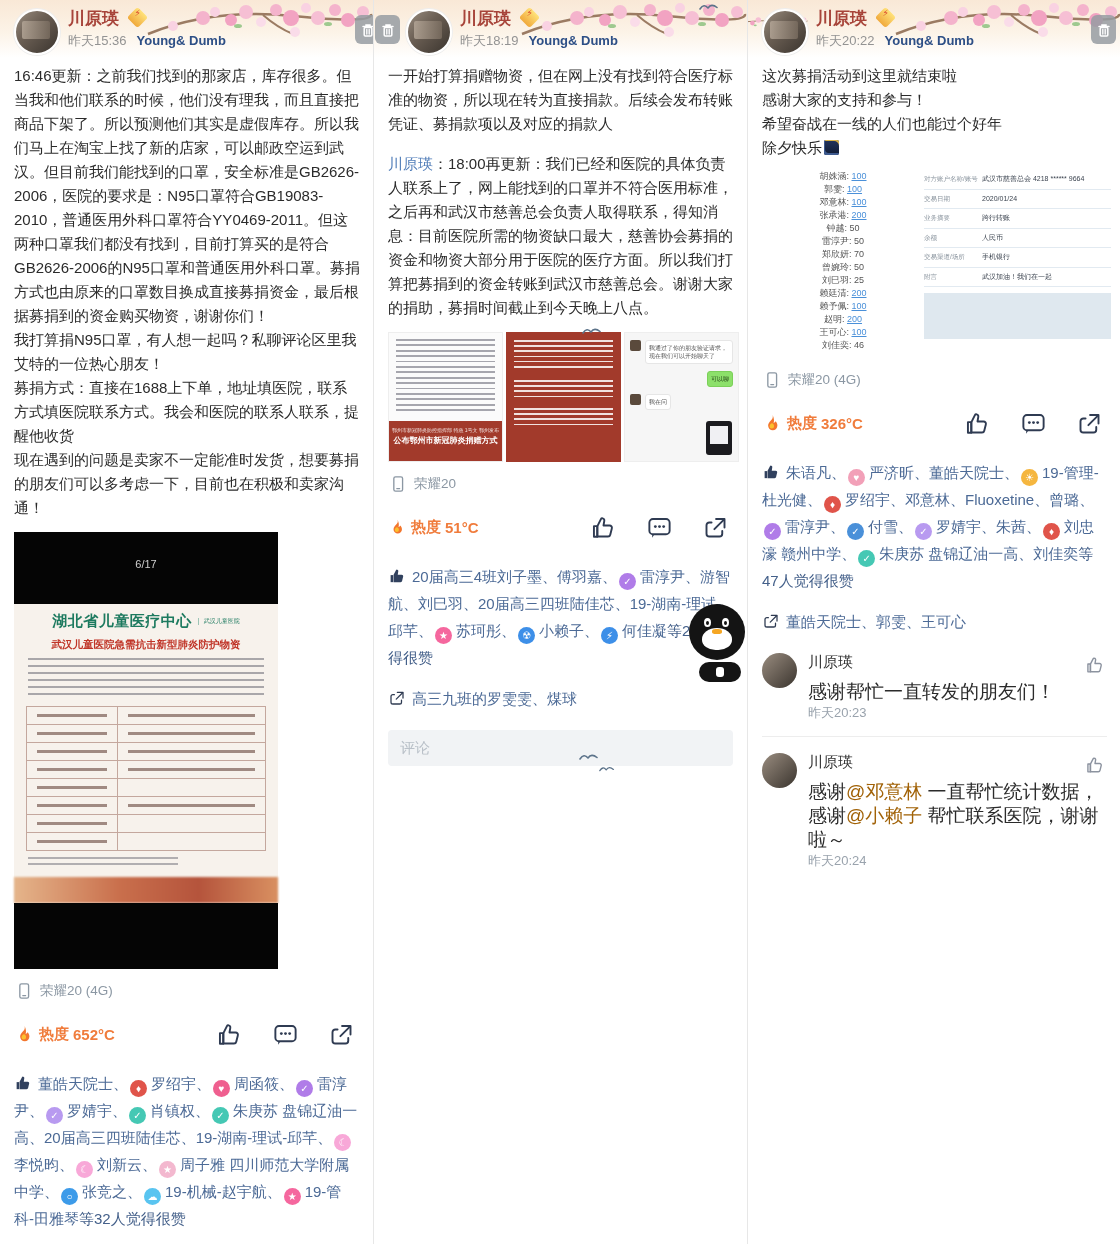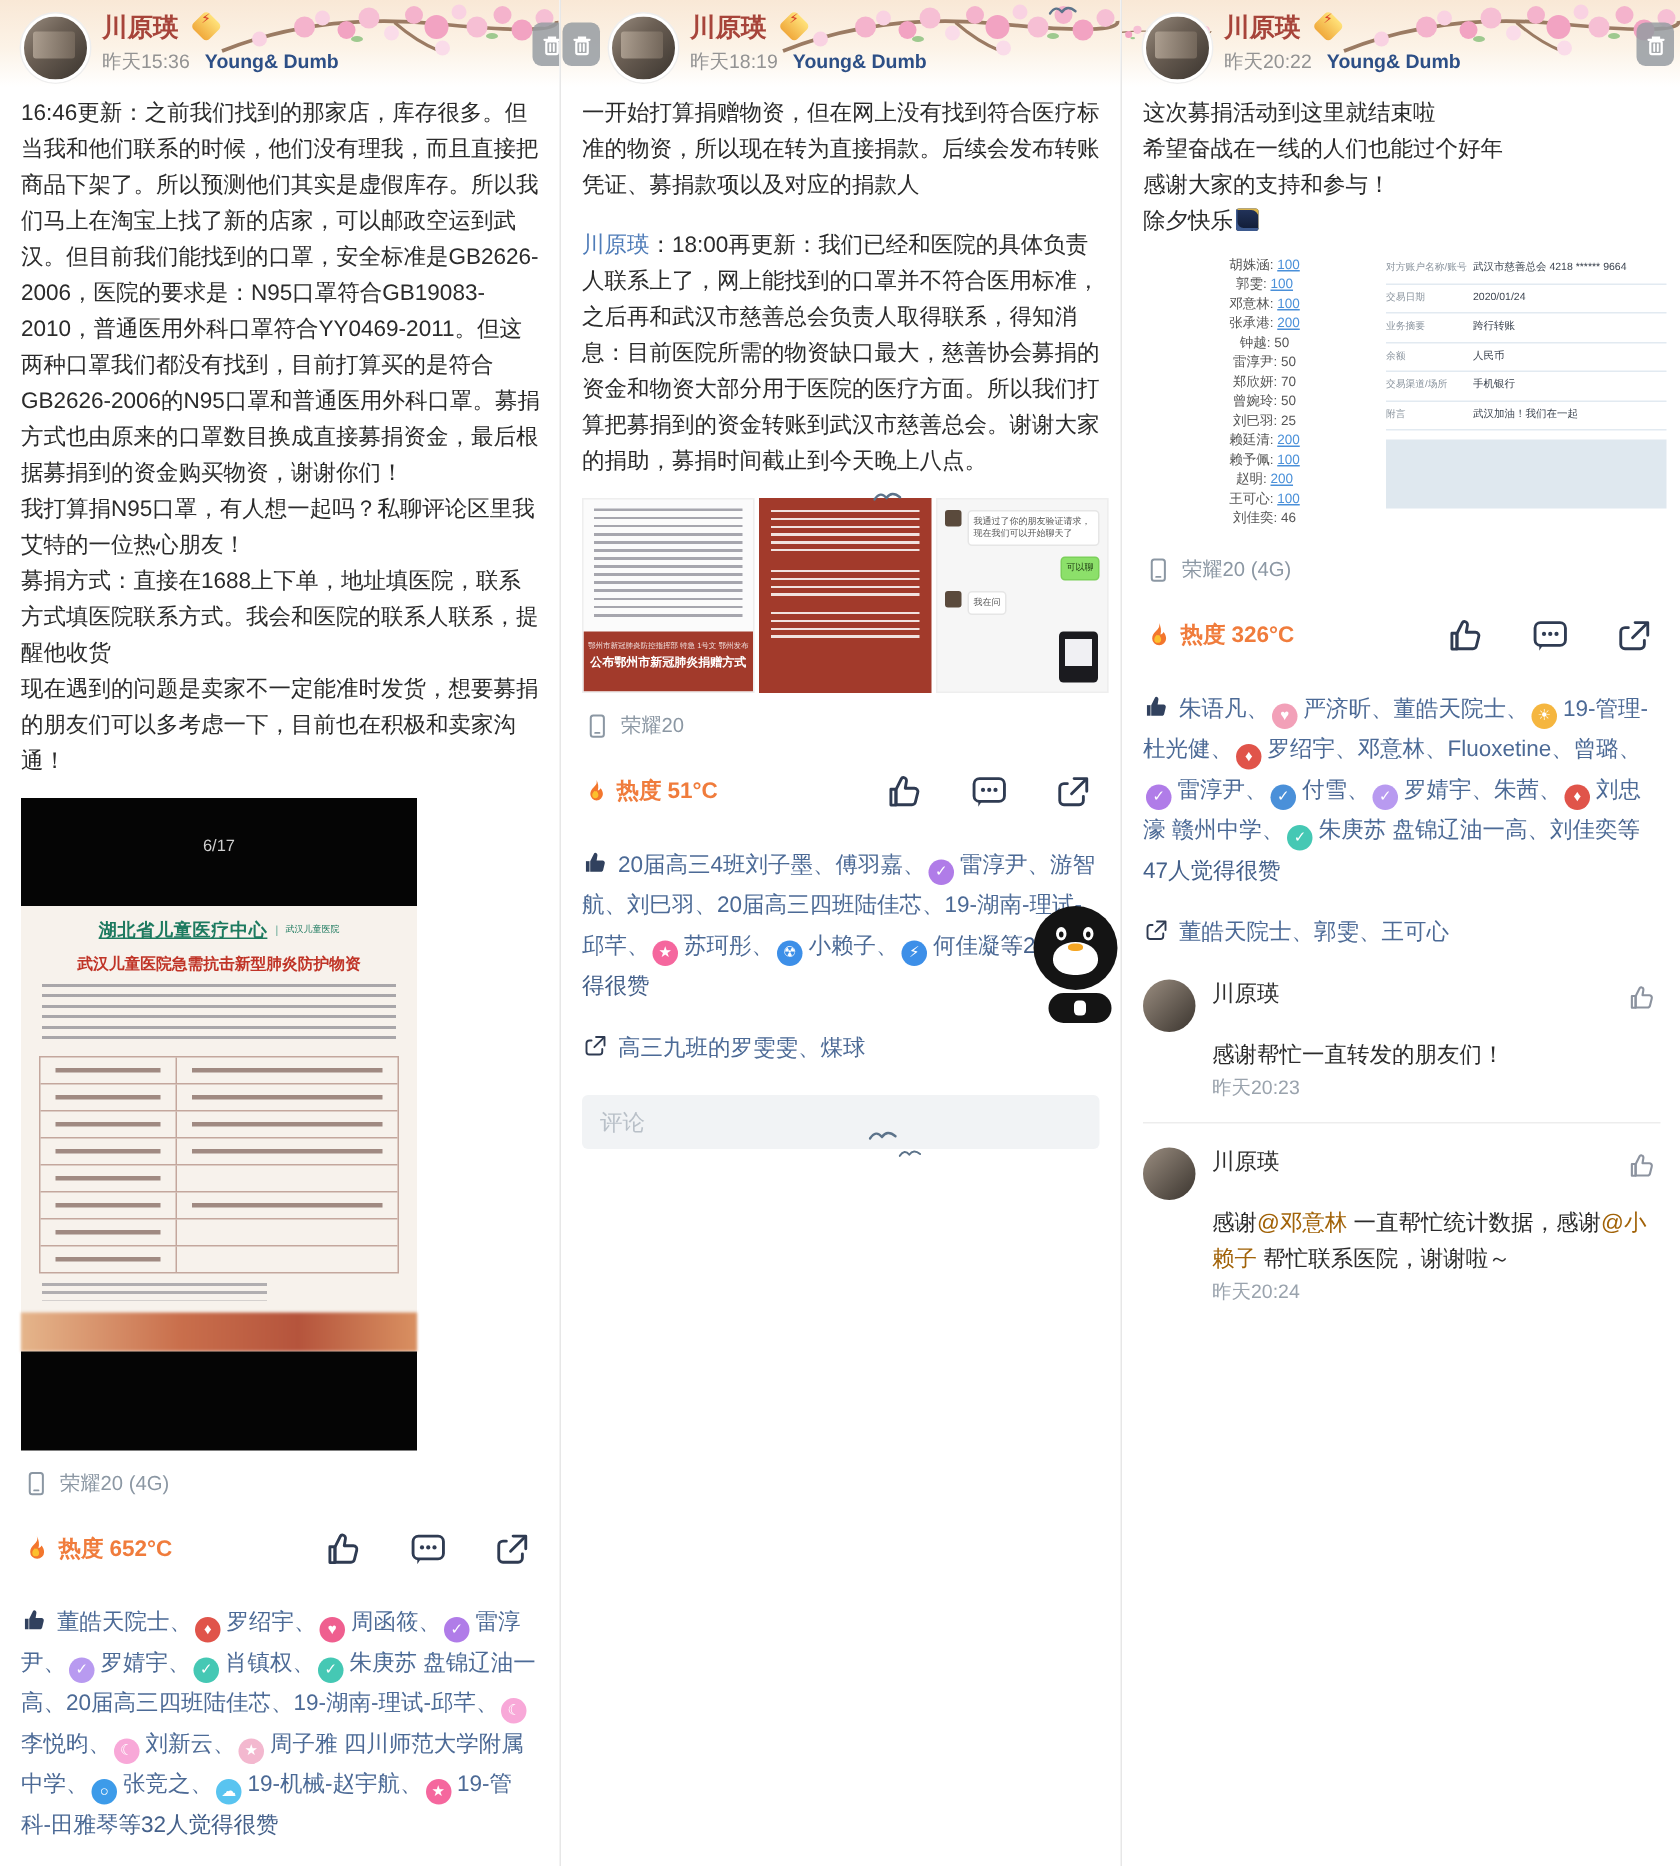--- a/index.html
+++ b/index.html
@@ -37,21 +37,21 @@
   .likes .cnt{color:#44608a;}
   .licon{width:18px;height:18px;vertical-align:-3px;margin-right:6px;}
   .reposts{margin:15px 14px 0;font-size:15px;line-height:26px;color:#4c6a96;}
   
   .poster{position:relative;width:264px;margin:12px 0 0 14px;}
   .pblack{background:#050505;height:72px;position:relative;}
   .pblack.b2{height:66px;}
   .pnum{position:absolute;left:0;right:0;top:26px;text-align:center;color:#cfcfcf;font-size:11px;}
   .pbody{background:#f7f2ec;padding:8px 0 0;}
   .phd{display:flex;align-items:center;justify-content:center;gap:6px;padding:0 8px;}
-  .porg{color:#1d7a5f;font-weight:700;font-size:12px;letter-spacing:.5px;text-decoration:underline;}
+  .porg{color:#1d7a5f;font-weight:700;font-size:15px;letter-spacing:.5px;}
   .plogo{color:#1d7a5f;font-size:6px;line-height:7px;border-left:1px solid #9cc4b6;padding-left:5px;}
   .ptitle{color:#c03427;font-weight:700;font-size:10.5px;text-align:center;margin:7px 6px 4px;}
   .stripes{background:repeating-linear-gradient(180deg,rgba(92,92,104,.5) 0 2px,transparent 2px 7px);margin:6px 14px;height:42px;}
   .ptable{margin:4px 12px;border:1px solid #c4a79d;}
   .prow{display:flex;border-top:1px solid #c4a79d;}
   .prow:first-child{border-top:none;}
   .pc{height:17px;position:relative;}
   .pc.l{width:38%;border-right:1px solid #c4a79d;}
   .pc.r{width:62%;}
   .pc i{display:block;height:2.5px;background:#a08a82;margin:7px 10px;}
@@ -83,21 +83,21 @@
   .rrow{display:flex;border-bottom:1px solid #e2eaf1;padding:5px 0;}
   .rk{width:58px;color:#8a949e;font-size:6.5px;line-height:8px;flex:0 0 auto;}
   .rv{color:#3c4450;line-height:8.5px;}
   .rfoot{height:46px;background:#dfe8ef;margin-top:6px;}
   
   .comments{margin:18px 14px 0;}
   .comment{position:relative;padding:0 0 14px 46px;min-height:64px;}
   .comment + .comment{border-top:1px solid #ededed;padding-top:16px;}
   .comment .cav2{position:absolute;left:0;width:35px;height:35px;border-radius:50%;background:linear-gradient(135deg,#9a8d80,#3a342e);}
   .comment .cn{font-size:15px;color:#2e2e2e;font-weight:500;}
-  .comment .ct{font-size:15px;color:#2b2b2b;line-height:24px;margin-top:20px;}
+  .comment .ct{font-size:19px;color:#2b2b2b;line-height:24px;margin-top:8px;}
   .comment .cd{font-size:13px;color:#9aa3ad;}
   .comment .clike{position:absolute;right:2px;top:2px;width:20px;height:20px;}
   .comment + .comment .clike{top:18px;}
   
   .cmtbar{margin:18px 14px 0;height:36px;background:#f1f3f5;border-radius:4px;display:flex;align-items:center;padding:0 12px;font-size:15px;color:#b9c0c8;}
   
   .penguin{position:absolute;right:2px;top:604px;width:56px;height:56px;border-radius:50%;background:#141414;z-index:5;}
   .penguin .face{position:absolute;left:13px;top:24px;width:30px;height:22px;background:#fff;border-radius:50% 50% 45% 45%;}
   .penguin .eye{position:absolute;top:14px;width:7px;height:9px;background:#fff;border-radius:50%;}
   .penguin .eye.l{left:15px;}.penguin .eye.r{left:33px;}
@@ -445,21 +445,21 @@
       <div class="meta">
         <span>昨天20:22</span><span class="tag">Young&amp; Dumb</span>
       </div>
       <div class="trash" style="right:5px">
           <svg class="aicon" style="width:24px;height:24px" viewBox="0 0 24 24">
             <use href="#i-trash"></use>
           </svg>
         </div>
     </div>
     <div class="btxt">
-      <span><p>这次募捐活动到这里就结束啦</p><p>希望奋战在一线的人们也能过个好年</p><p>感谢大家的支持和参与！</p></span>
+      <span><p>这次募捐活动到这里就结束啦</p><p>感谢大家的支持和参与！</p><p>希望奋战在一线的人们也能过个好年</p></span>
       <p><span>除夕快乐</span><span style="display:inline-block;width:15px;height:15px;background:linear-gradient(#23345c,#101b33);border-radius:2px;vertical-align:-2px;margin-left:2px;box-shadow:inset 3px -4px 0 -2px #3d5a8f, inset -3px 4px 0 -3px #d9b34a;"></span></p>
     </div>
 
     <div class="img3">
       <div class="donors">
           <div><span>胡姝涵: </span><span class="amt u">100</span></div>
           <div><span>郭雯: </span><span class="amt u">100</span></div>
           <div><span>邓意林: </span><span class="amt u">100</span></div>
           <div><span>张承港: </span><span class="amt u">200</span></div>
           <div><span>钟越: </span><span class="amt" style="color: rgb(85, 85, 85);">50</span></div>

